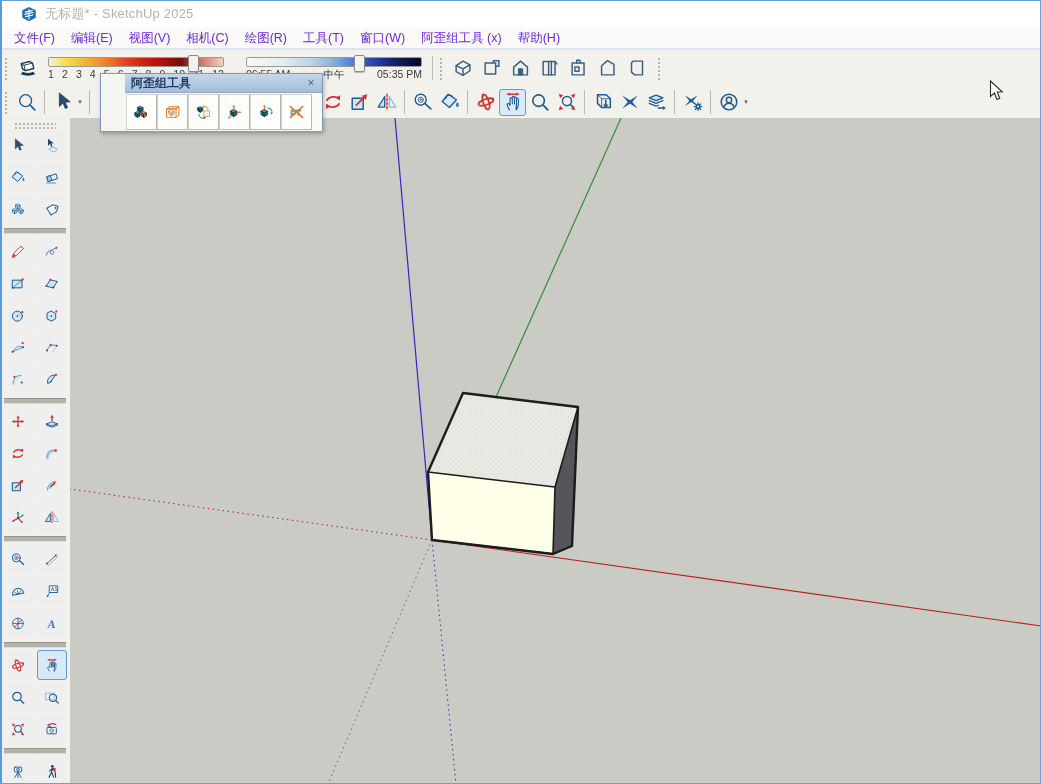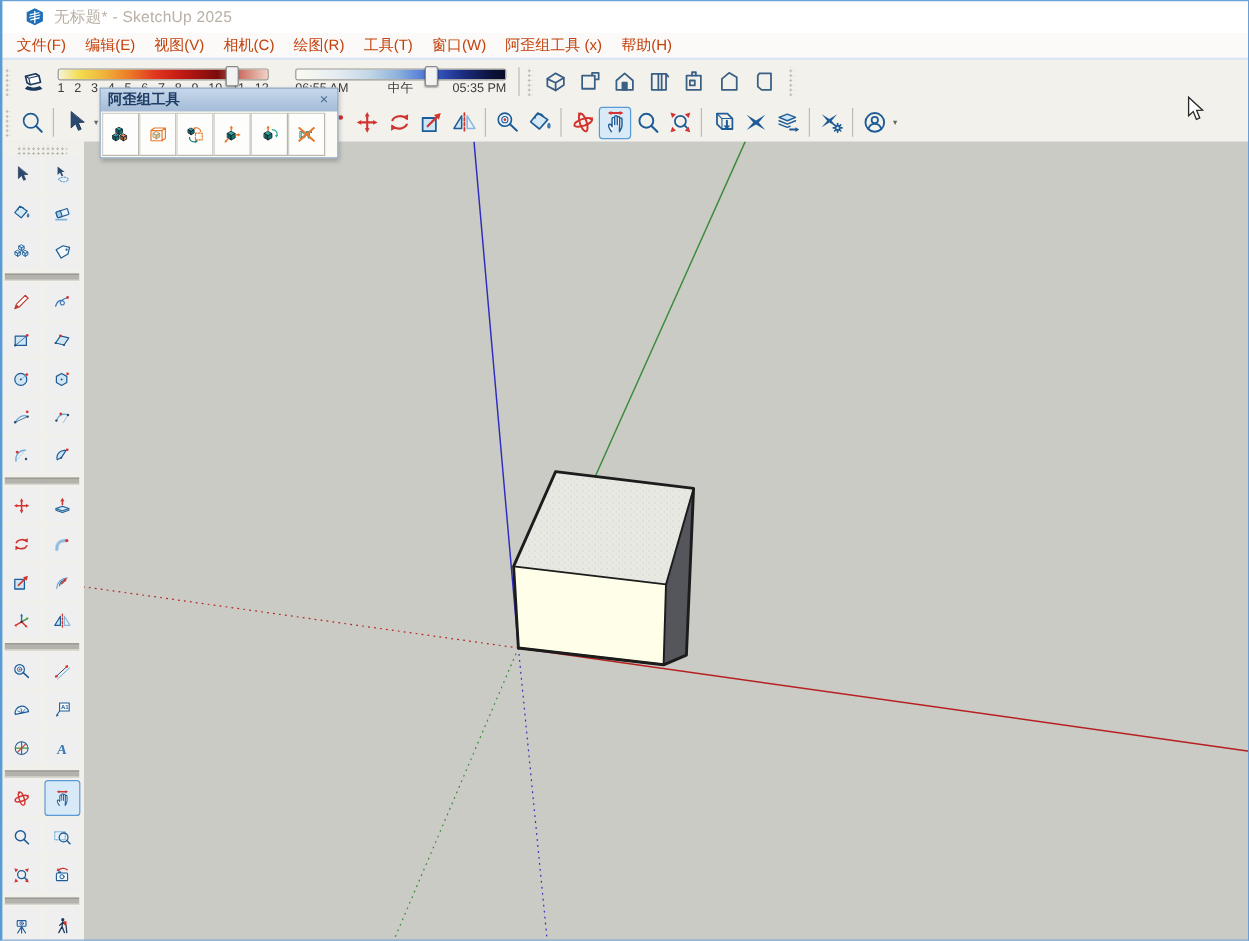--- a/index.html
+++ b/index.html
@@ -8,21 +8,21 @@
     font-family:"Liberation Sans",sans-serif;background:#f2f1ec;
     -webkit-font-smoothing:antialiased;
   }
   .frame{position:absolute;inset:0;border:1px solid #6aa0d8;border-left:2px solid #5b9bd5;pointer-events:none;z-index:50;}
   
   .titlebar{height:28px;background:#ffffff;display:flex;align-items:center;padding-left:20px;box-sizing:border-box;}
   .logo{width:18px;height:18px;margin-right:7px;flex:0 0 auto;}
   .title-text{font-size:13px;color:#b9b0a5;letter-spacing:.2px;}
   
   .menubar{height:20px;background:#fbfaf8;display:flex;align-items:center;padding-left:6px;border-bottom:2px solid #d9e5f2;box-sizing:content-box;}
-  .menu-item{font-size:12.5px;color:#c2410c;padding:2px 8px;cursor:default;}
+  .menu-item{font-size:12.5px;color:#6d28d9;padding:2px 8px;cursor:default;}
   
   .toolbar-row{background:#f2f1ec;display:flex;align-items:center;box-sizing:border-box;}
   .row1{height:37px;padding:2px 0 3px 2px;}
   .row2{height:33px;padding:1px 0 2px 2px;border-bottom:2px solid #e2e9f2;}
   .grip{width:5px;height:24px;margin:0 4px 0 2px;
     background-image:radial-gradient(circle,#b5b5ac 34%,transparent 36%);
     background-size:4px 4px;background-position:0 1px;}
   .vsep{width:1px;height:24px;background:#bcbcb4;margin:0 4px;}
   .tb-btn{width:27px;height:27px;display:flex;align-items:center;justify-content:center;border:1px solid transparent;border-radius:3px;background:transparent;padding:1px;cursor:default;}
   .tb-btn svg{width:22px;height:22px;}
@@ -44,21 +44,21 @@
     background-image:radial-gradient(circle,#b5b5ac 34%,transparent 36%);
     background-size:4px 4px;background-position:0 1px;}
   .sb-row{height:32px;display:flex;justify-content:center;gap:4px;}
   .sb-btn{width:30px;height:30px;display:flex;align-items:center;justify-content:center;border:1px solid transparent;border-radius:3px;}
   .sb-btn svg{width:23px;height:23px;}
   .sb-btn.active{background:#d8eaf8;border-color:#5b9bd5;}
   .sb-sep{height:4px;margin:2px 4px;border-top:1px solid #96968e;border-bottom:1px solid #dddcd4;background:#b3b3ab;}
   .viewport{flex:1;position:relative;background:#cbcbc5;}
   .viewport svg.scene{position:absolute;left:0;top:0;}
   
-  .plugin-panel{position:absolute;left:83px;top:73px;width:197px;border:1px solid #7d99bb;background:#f4f4f0;box-shadow:1px 2px 4px rgba(0,0,0,.25);z-index:10;}
+  .plugin-panel{position:absolute;left:100px;top:73px;width:197px;border:1px solid #7d99bb;background:#f4f4f0;box-shadow:1px 2px 4px rgba(0,0,0,.25);z-index:10;padding-left:24px;}
   .plugin-title{height:18px;background:linear-gradient(#c6d7ea,#a5bdd9);display:flex;align-items:center;padding:0 4px 0 6px;border-bottom:1px solid #8fa8c8;}
   .plugin-title-text{flex:1;font-size:12px;font-weight:bold;color:#1e3c64;}
   .plugin-close{font-size:12px;color:#4a6a9a;width:14px;text-align:center;cursor:default;line-height:14px;}
   .plugin-body{display:flex;padding:1px;background:#fbfaf5;}
   .plugin-btn{width:31px;height:36px;background:#fdfdfb;border:1px solid #d2d2ca;border-right-color:#b8b8b0;border-bottom-color:#b8b8b0;display:flex;align-items:center;justify-content:center;box-sizing:border-box;}
   .plugin-btn svg{width:26px;height:26px;}
   
   .cursor{position:absolute;z-index:60;pointer-events:none;}
 </style>
 </head>

